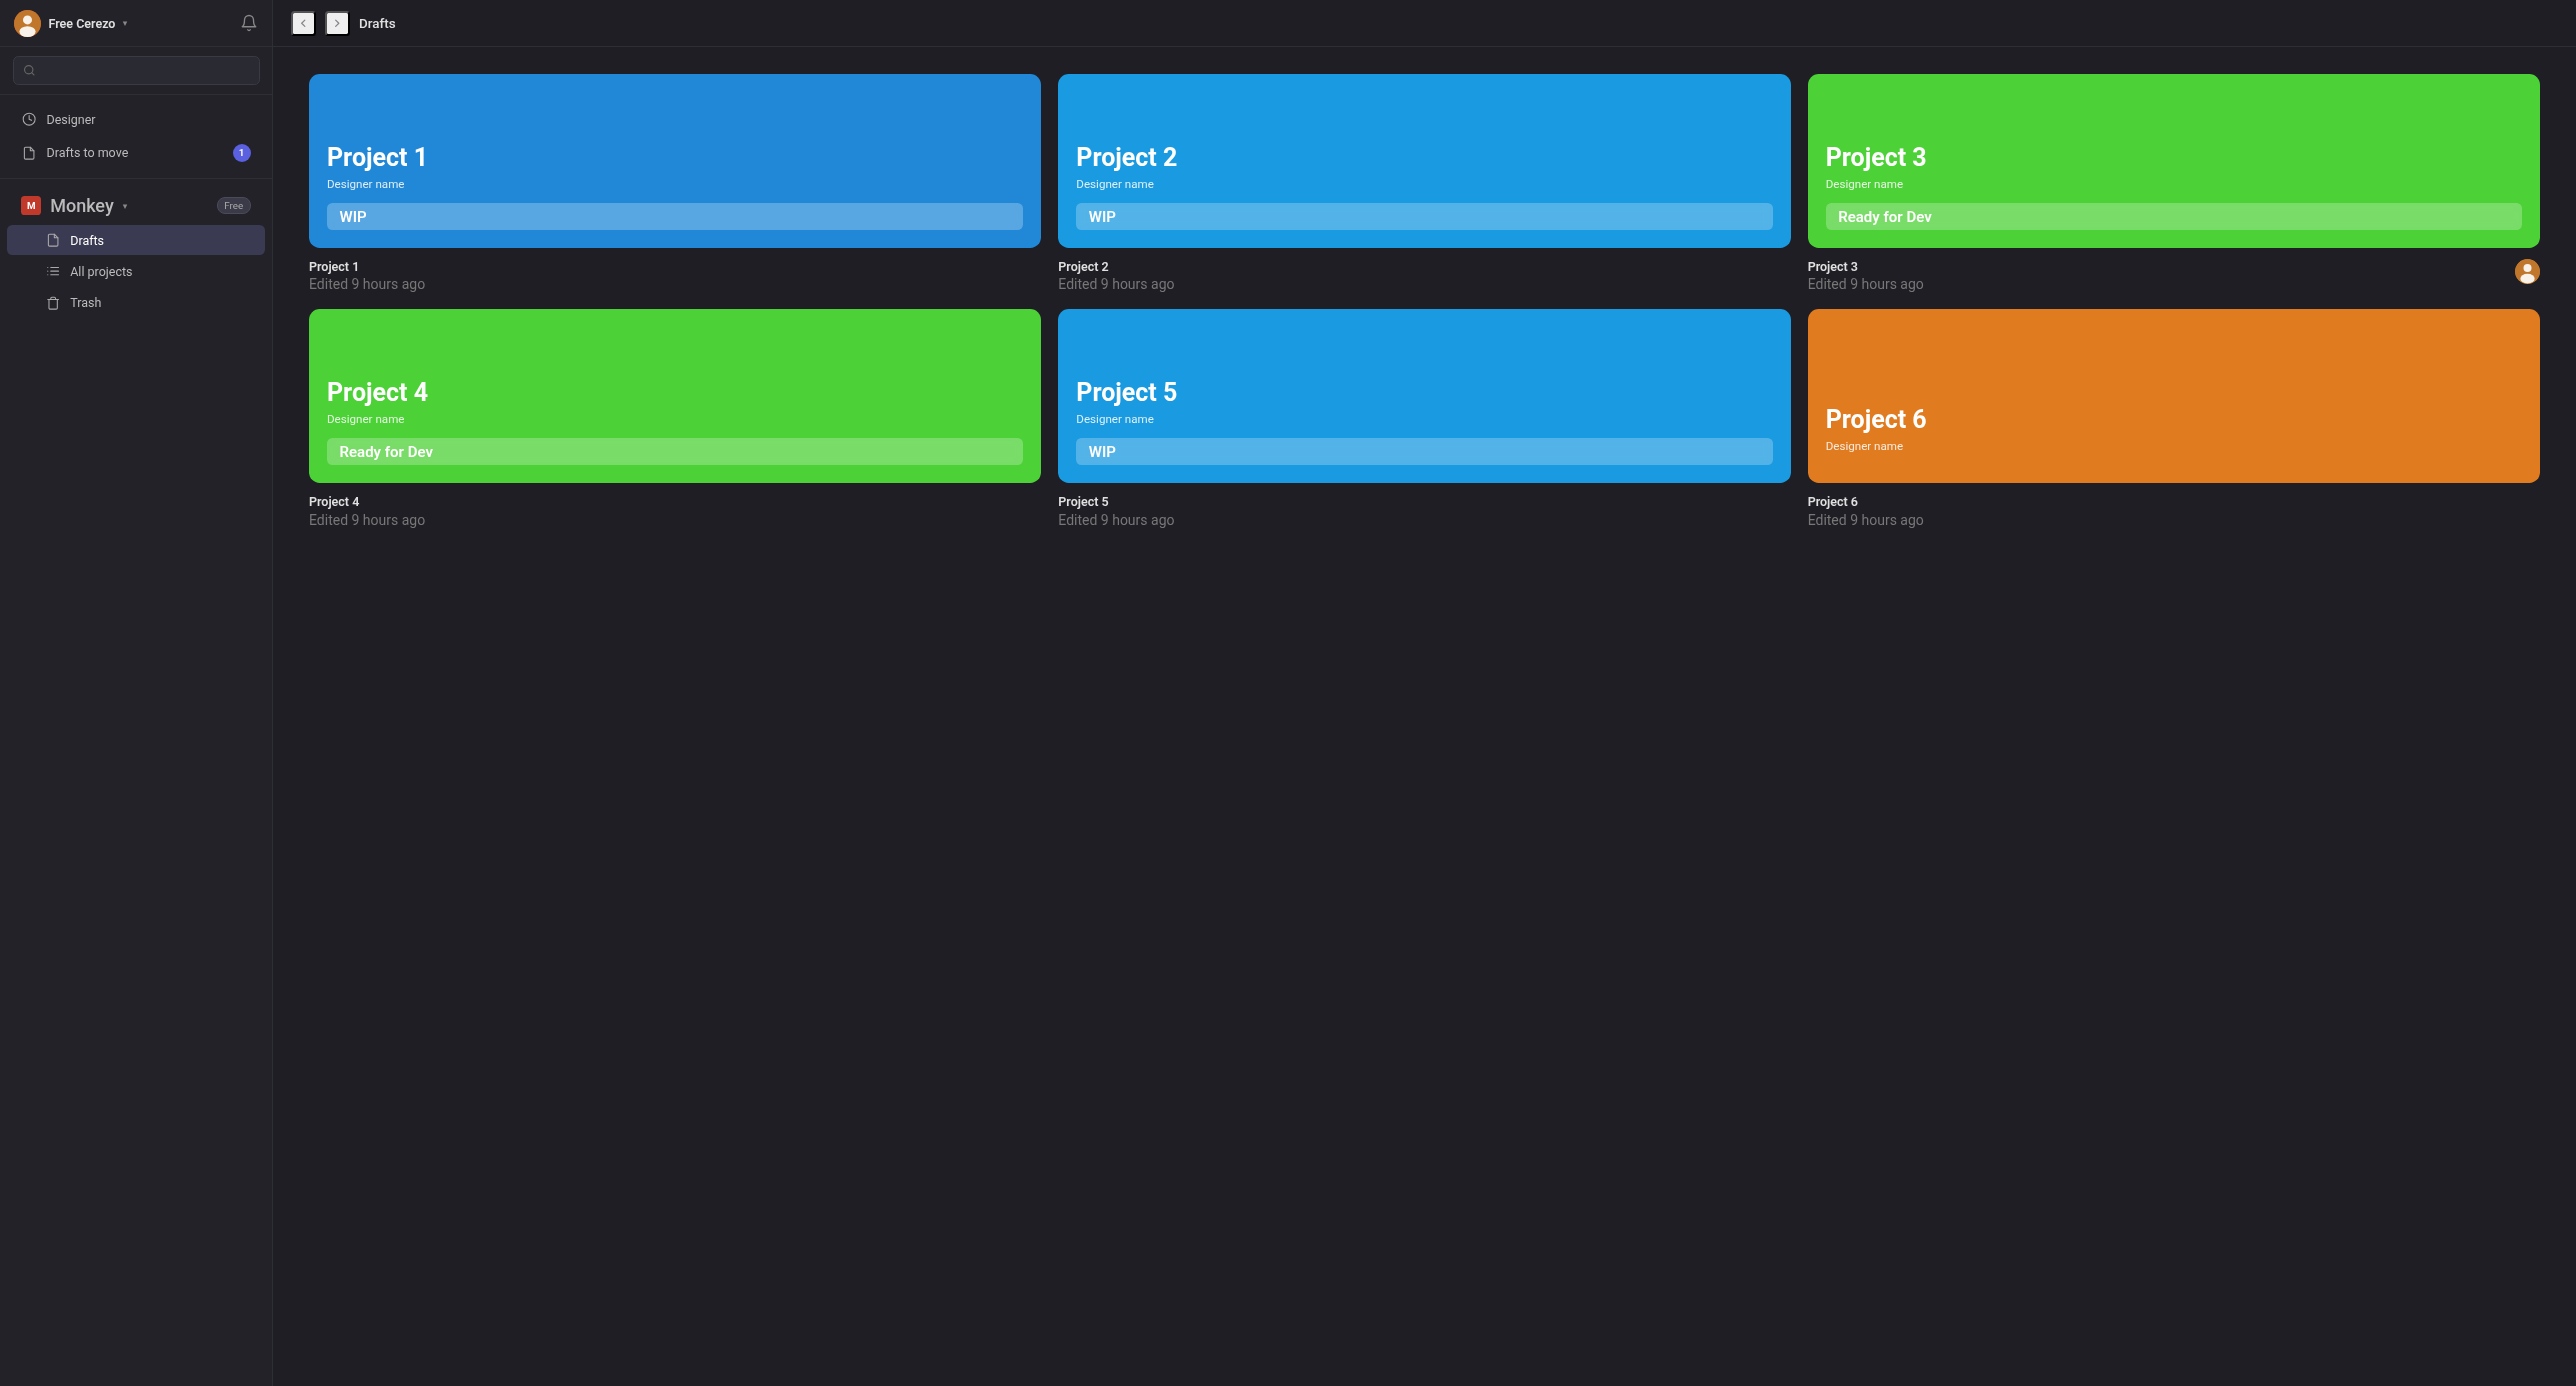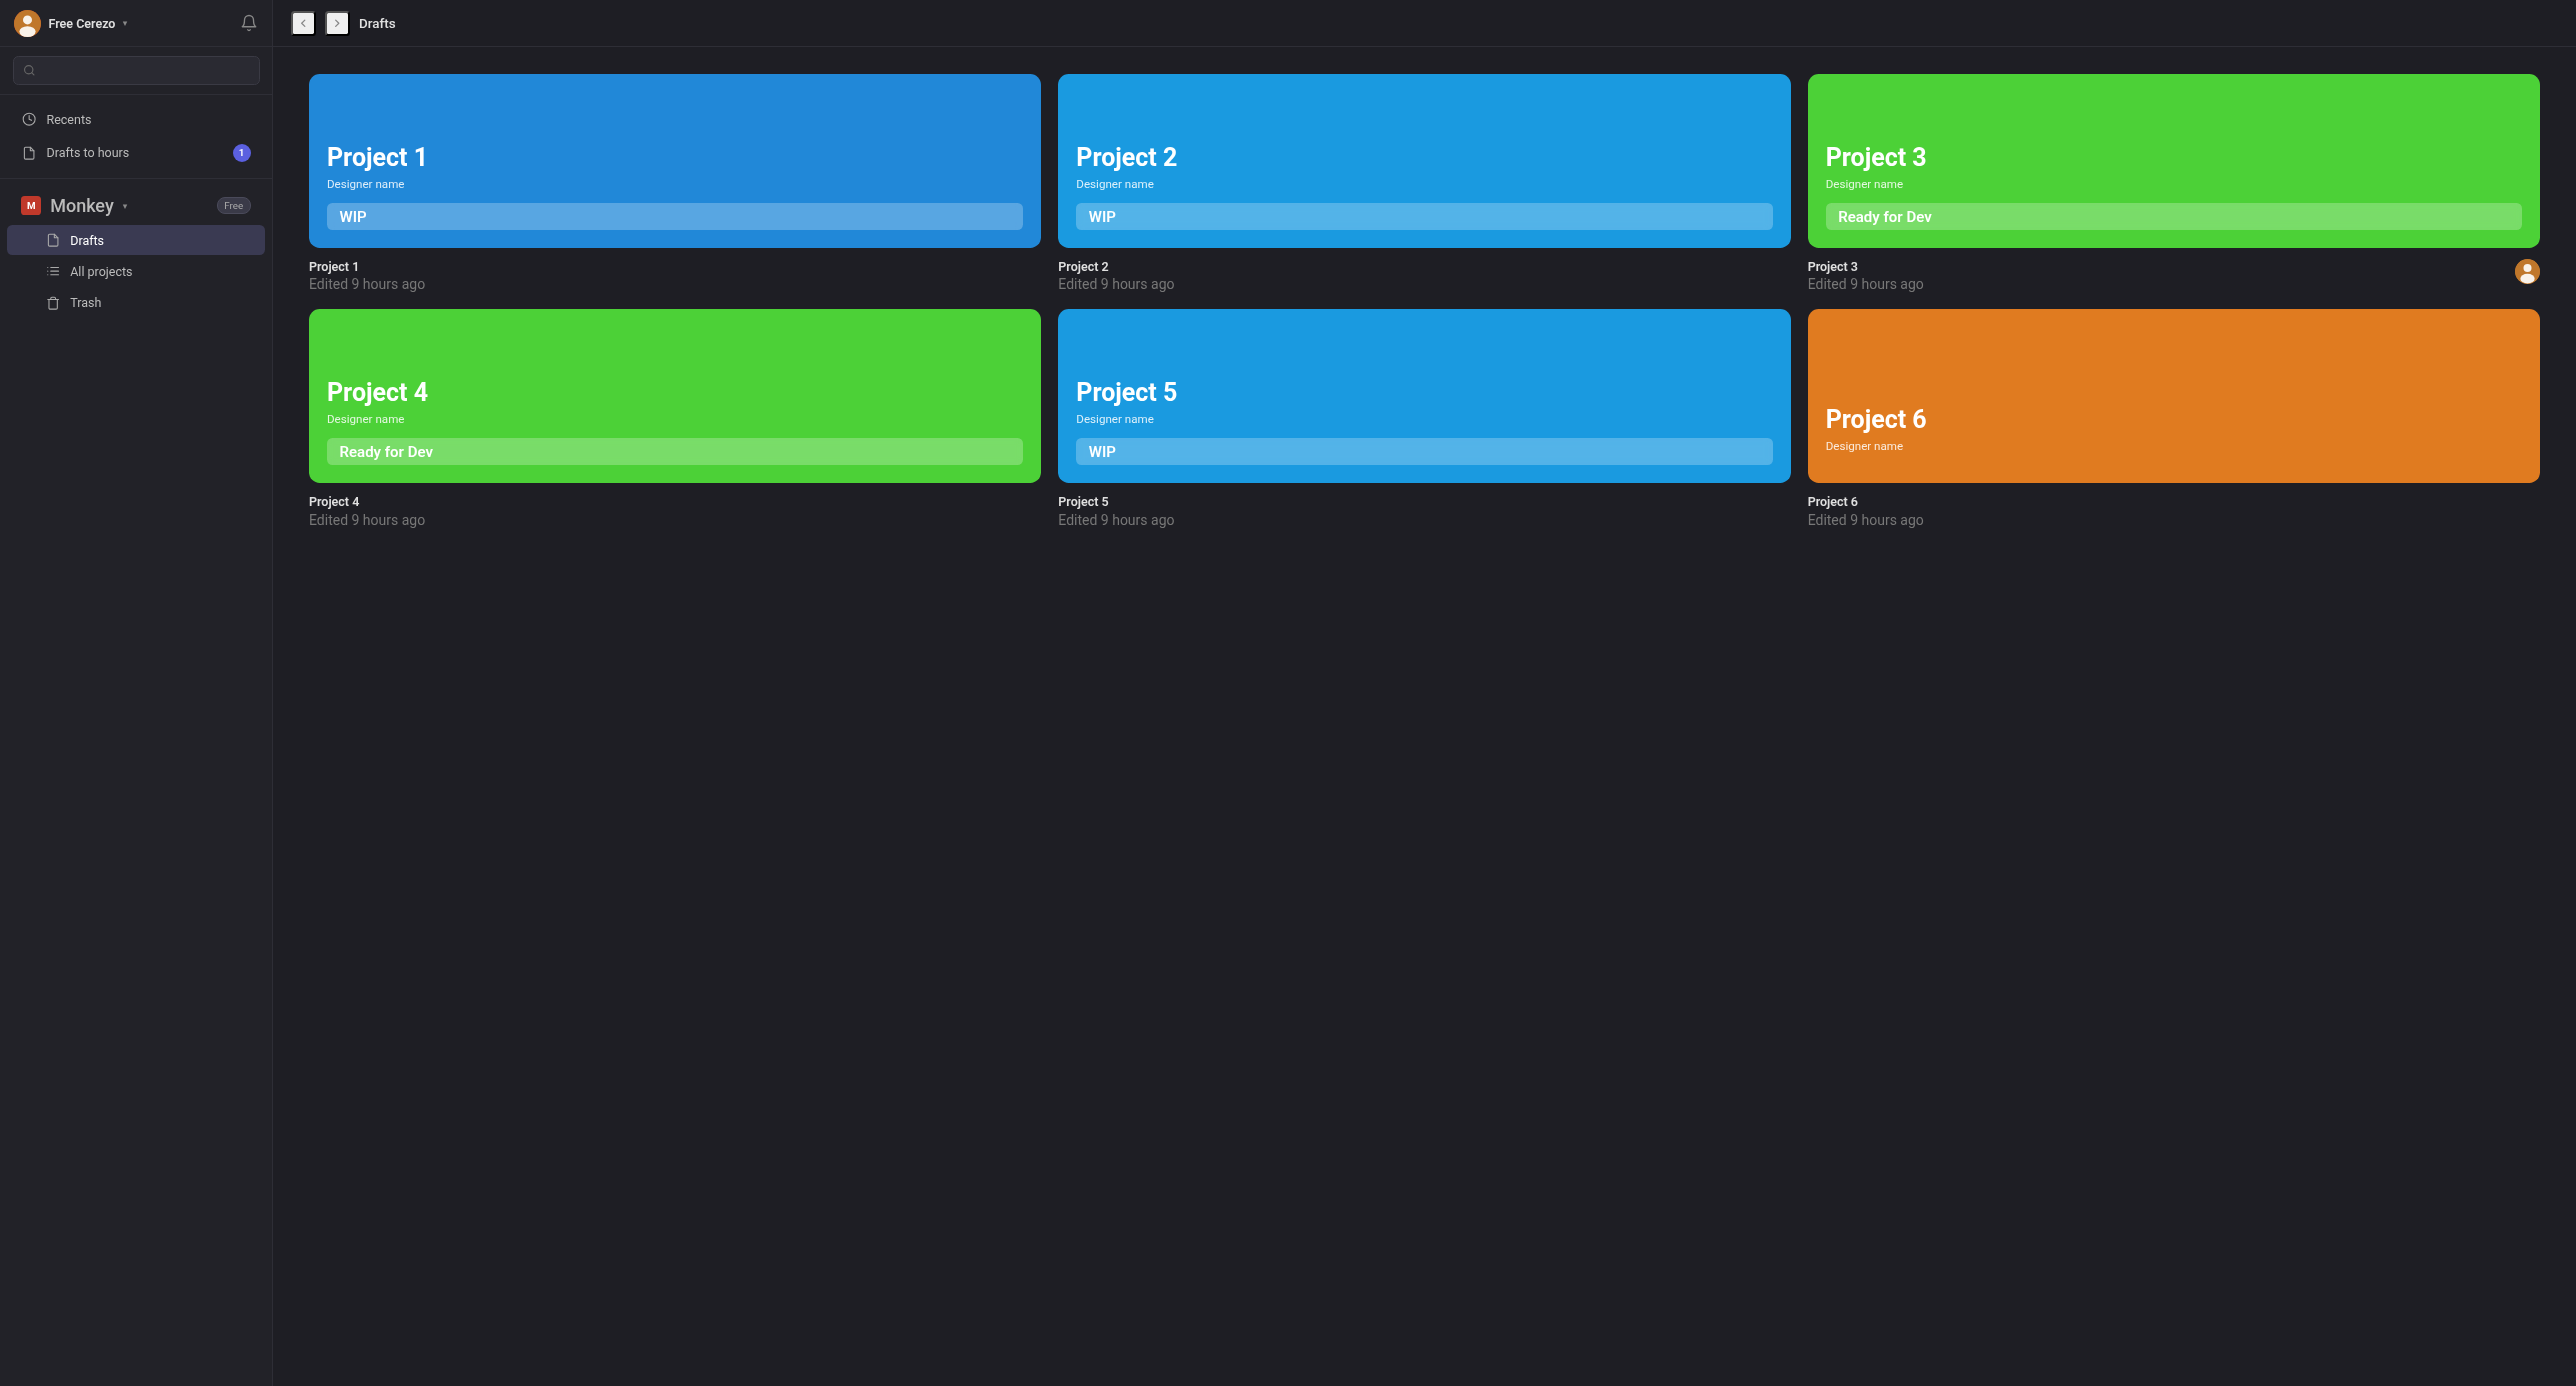--- a/index.html
+++ b/index.html
@@ -370,30 +370,30 @@
   </div>
 
   <div class="nav-section">
     <div class="nav-item">
       <div class="nav-icon">
         <svg width="14.3" height="14.3" viewBox="0 0 24 24" fill="none" stroke="#aaa" stroke-width="1.8" stroke-linecap="round" stroke-linejoin="round">
           <circle cx="12" cy="12" r="10"></circle>
           <polyline points="12 6 12 12 16 14"></polyline>
         </svg>
       </div>
-      <span>Recents</span>
+      <span>Designer</span>
     </div>
     <div class="nav-item">
       <div class="nav-icon">
         <svg width="14.3" height="14.3" viewBox="0 0 24 24" fill="none" stroke="#aaa" stroke-width="1.8" stroke-linecap="round" stroke-linejoin="round">
           <path d="M14 2H6a2 2 0 0 0-2 2v16a2 2 0 0 0 2 2h12a2 2 0 0 0 2-2V8z"></path>
           <polyline points="14 2 14 8 20 8"></polyline>
         </svg>
       </div>
-      <span>Drafts to hours</span>
+      <span>Drafts to move</span>
       <div class="nav-badge">1</div>
     </div>
   </div>
 
   <div class="workspace-section">
     <div class="workspace-header">
       <div class="workspace-avatar">
         <span>M</span>
       </div>
       <span class="workspace-name">Monkey</span>

